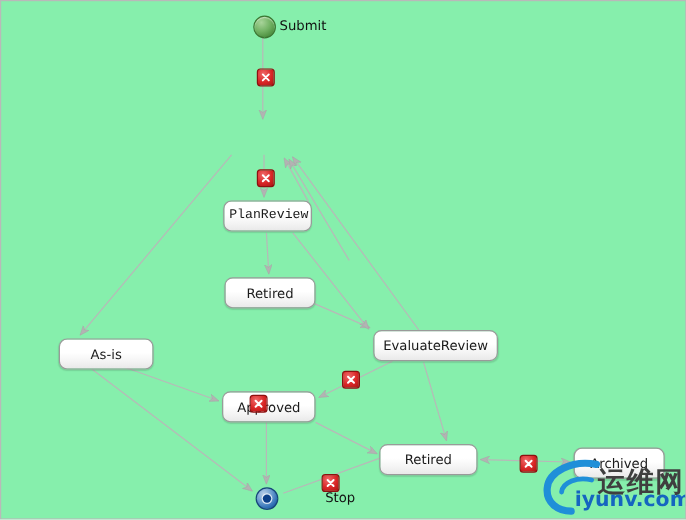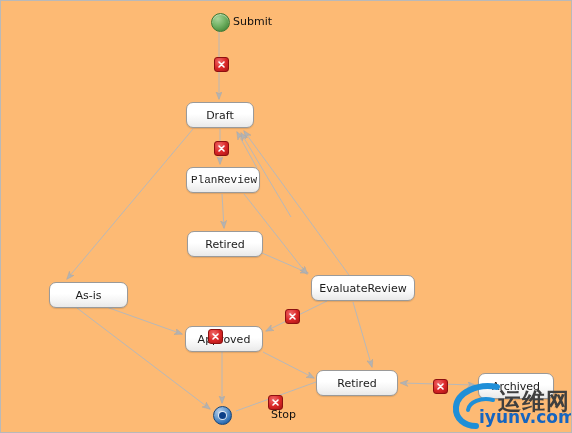--- a/index.html
+++ b/index.html
@@ -1,20 +1,20 @@
 <!DOCTYPE html>
 <html><head>
 <meta charset="utf-8">
 <style>
   html,body{margin:0;padding:0;background:#ffffff;}
   body{font-family:"DejaVu Sans","Liberation Sans",sans-serif;}
   #canvas{
     position:relative;
     width:572px;height:433px;
-    background:#fdba74;
+    background:#86efac;
     border:1px solid #b9b9b9;
     box-sizing:border-box;
     overflow:hidden;
   }
   #edge-layer{position:absolute;left:0;top:0;width:572px;height:433px;}
 
   .node{
     position:absolute;
     box-sizing:border-box;
     border:1px solid #9a9a9a;
@@ -142,23 +142,20 @@
 
       <path d="M256,167 L236,131" marker-end="url(#arrow)"></path>
 
       <path d="M290,216 L240,132" marker-end="url(#arrow)"></path>
     </g>
   </svg>
 
   <div class="start-dot" style="left:210px;top:12px;"></div>
   <div class="term-label" style="left:232px;top:14px;">Submit</div>
 
-  <div class="node" style="left:185px;top:101px;width:68px;height:26px;">
-    <span class="nlabel">Draft</span>
-  </div>
 
   <div class="node overflow" style="left:185px;top:166px;width:74px;height:26px;font-family:Liberation Mono, monospace;">
     <span class="nlabel">PlanReview</span>
   </div>
 
   <div class="node" style="left:186px;top:230px;width:76px;height:26px;">
     <span class="nlabel">Retired</span>
   </div>
 
   <div class="node" style="left:310px;top:274px;width:104px;height:26px;">

